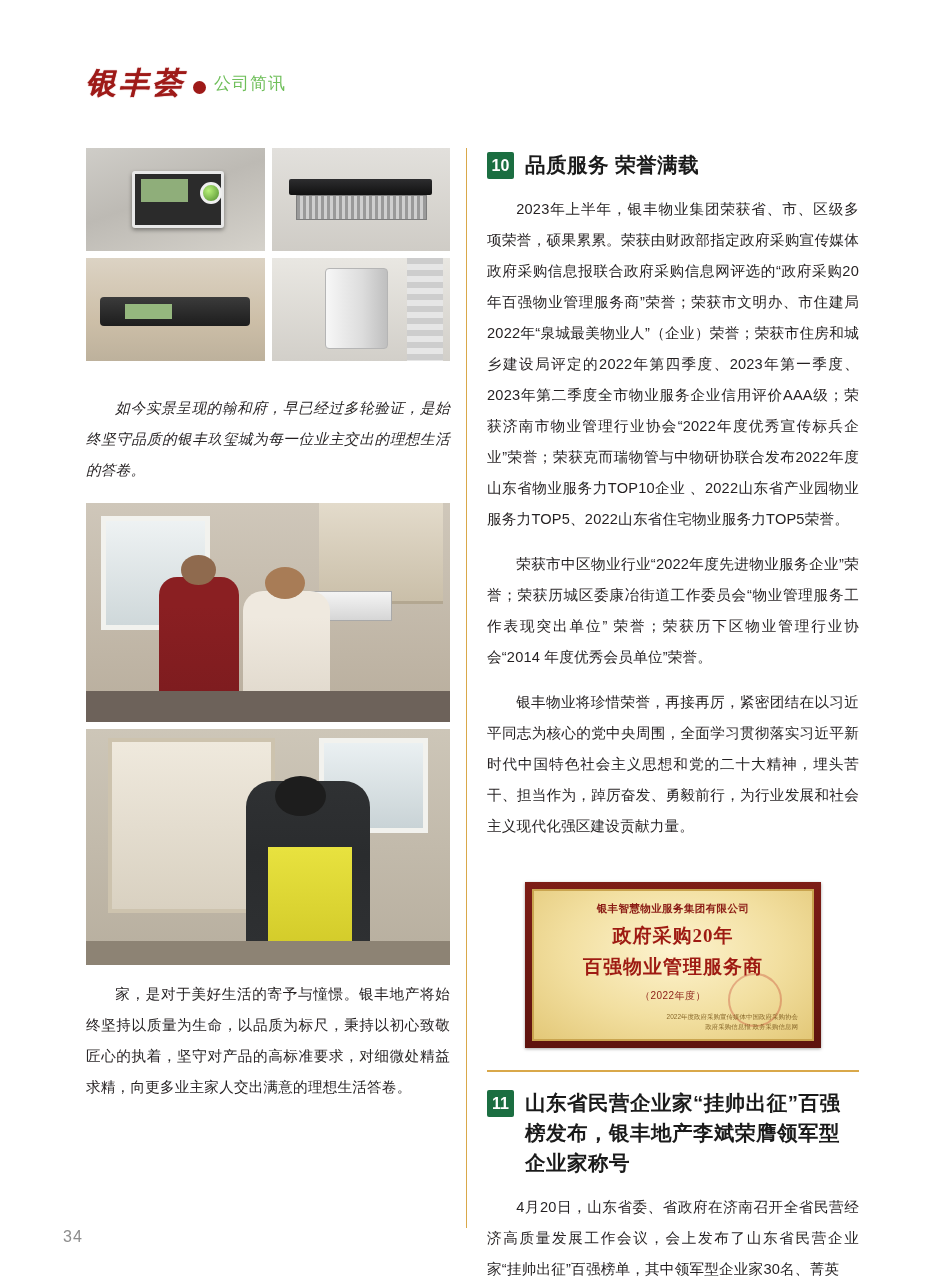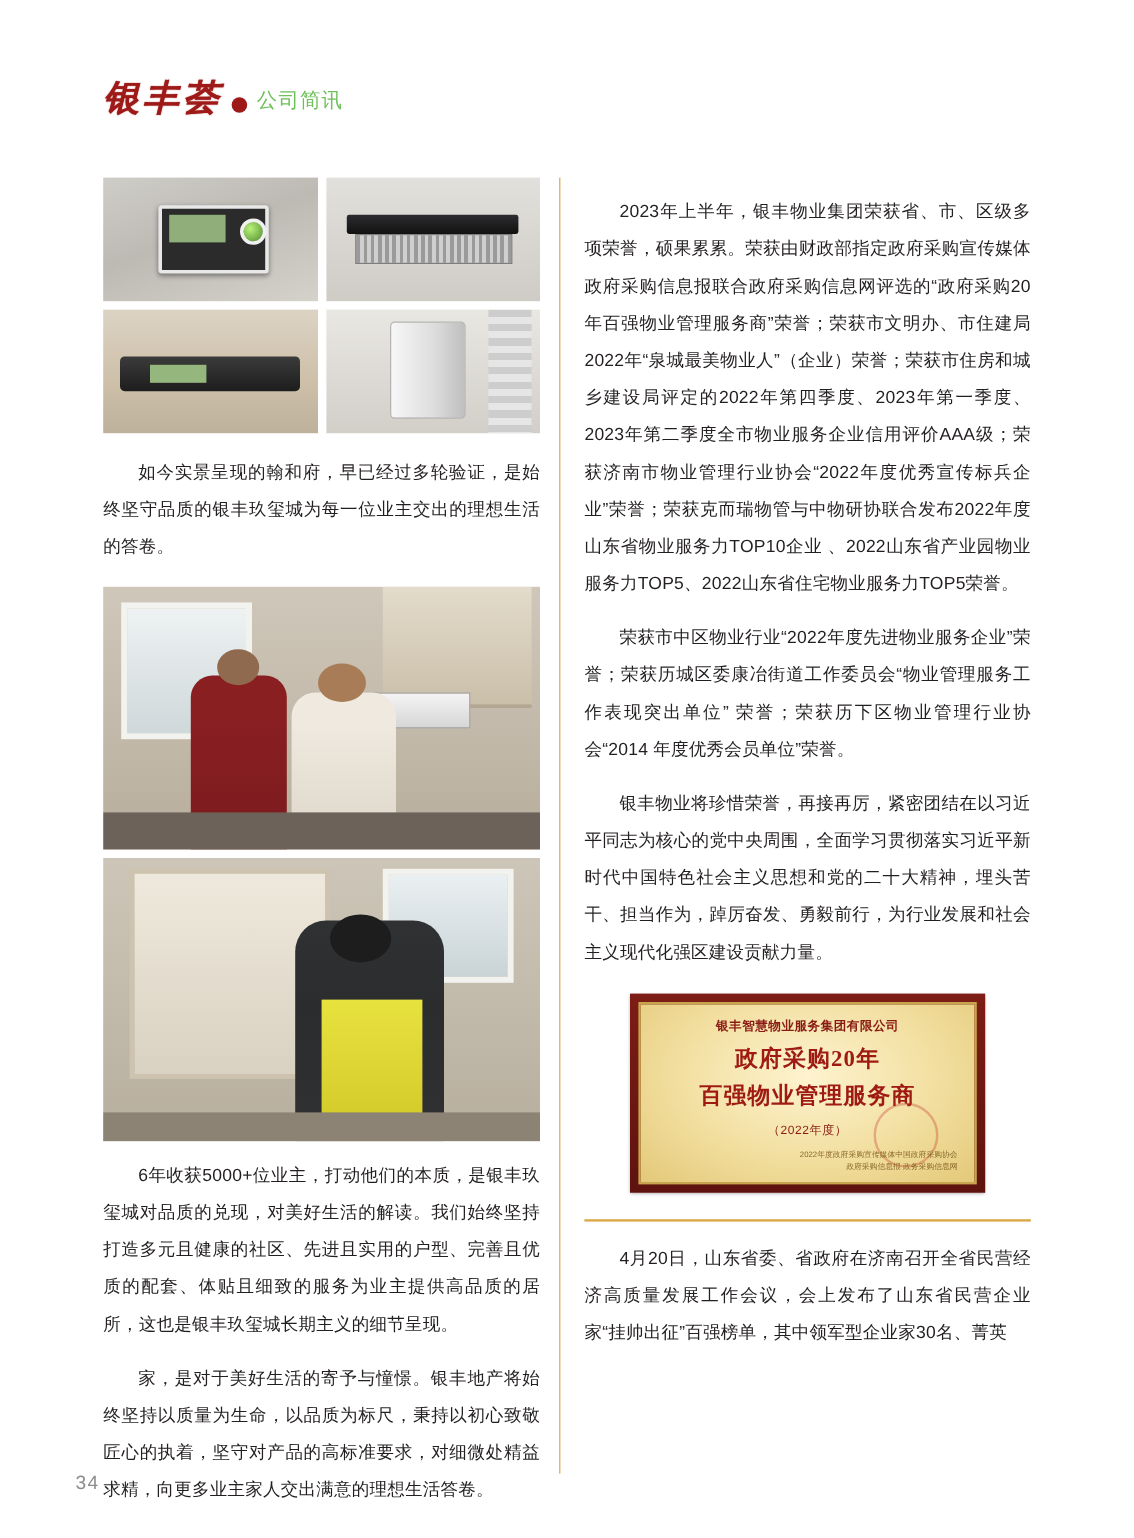--- a/index.html
+++ b/index.html
@@ -216,21 +216,21 @@
   
   p.body {
     font-size: 14.6px;
     line-height: 31px;
     color: #231f20;
     text-align: justify;
     text-indent: 2em;
     letter-spacing: .2px;
     margin-top: 14px;
   }
-  .col-left p.body:first-of-type { margin-top: 18px; }
+  .col-left p.body:first-of-type { margin-top: 32px; font-style: italic; }
 
   
   .sec-head {
     display: flex; align-items: flex-start; gap: 11px;
     margin-top: 2px;
   }
   .sec-num {
     width: 27px; height: 27px;
     flex: 0 0 27px;
     background: #1b6e41;
@@ -257,20 +257,21 @@
   
   .plaque-wrap {
     margin-top: 18px;
     display: flex; justify-content: center;
   }
   .plaque {
     width: 296px; height: 166px;
     background: linear-gradient(180deg,#7d1d16,#5e130e);
     padding: 7px;
     box-shadow: 0 1px 3px rgba(0,0,0,.35);
+    margin-top: 22px;
   }
   .plaque-inner {
     width: 100%; height: 100%;
     background: radial-gradient(ellipse at 50% 40%, #fdf3cf 0%, #f2dfa0 55%, #e3c878 100%);
     border: 2px solid #c9a44f;
     position: relative;
     display: flex; flex-direction: column; align-items: center;
     padding-top: 11px;
   }
   .pl-org {
@@ -347,26 +348,29 @@
 
     <div class="ph ph6">
       <span class="cab"></span>
       <span class="win"></span>
       <span class="worker"></span>
       <span class="vest"></span>
       <span class="head"></span>
       <span class="counter"></span>
     </div>
 
-    <p class="body">6年收获5000+位业主，打动他们的本质，是银丰玖玺城对品质的兑现，对美好生活的解读。我们始终坚持打造多元且健康的社区、先进且实用的户型、完善且优质的配套、体贴且细致的服务为业主提供高品质的居所，这也是银丰玖玺城长期主义的细节呈现。</p>
     <p class="body">家，是对于美好生活的寄予与憧憬。银丰地产将始终坚持以质量为生命，以品质为标尺，秉持以初心致敬匠心的执着，坚守对产品的高标准要求，对细微处精益求精，向更多业主家人交出满意的理想生活答卷。</p>
   </div>
 
   <div class="col-right">
 
+    <div class="sec-head">
+      <span class="sec-num">10</span>
+      <span class="sec-title">品质服务 荣誉满载</span>
+    </div>
 
     <p class="body">2023年上半年，银丰物业集团荣获省、市、区级多项荣誉，硕果累累。荣获由财政部指定政府采购宣传媒体政府采购信息报联合政府采购信息网评选的“政府采购20年百强物业管理服务商”荣誉；荣获市文明办、市住建局2022年“泉城最美物业人”（企业）荣誉；荣获市住房和城乡建设局评定的2022年第四季度、2023年第一季度、2023年第二季度全市物业服务企业信用评价AAA级；荣获济南市物业管理行业协会“2022年度优秀宣传标兵企业”荣誉；荣获克而瑞物管与中物研协联合发布2022年度山东省物业服务力TOP10企业 、2022山东省产业园物业服务力TOP5、2022山东省住宅物业服务力TOP5荣誉。</p>
     <p class="body">荣获市中区物业行业“2022年度先进物业服务企业”荣誉；荣获历城区委康冶街道工作委员会“物业管理服务工作表现突出单位” 荣誉；荣获历下区物业管理行业协会“2014 年度优秀会员单位”荣誉。</p>
     <p class="body">银丰物业将珍惜荣誉，再接再厉，紧密团结在以习近平同志为核心的党中央周围，全面学习贯彻落实习近平新时代中国特色社会主义思想和党的二十大精神，埋头苦干、担当作为，踔厉奋发、勇毅前行，为行业发展和社会主义现代化强区建设贡献力量。</p>
 
     <div class="plaque-wrap">
       <div class="plaque">
         <div class="plaque-inner">
           <div class="pl-org">银丰智慧物业服务集团有限公司</div>
           <div class="pl-l1">政府采购20年</div>
@@ -376,18 +380,22 @@
           <div class="pl-foot">
             <div>2022年度政府采购宣传媒体中国政府采购协会</div>
             <div>政府采购信息报  政务采购信息网</div>
           </div>
         </div>
       </div>
     </div>
 
     <div class="sec-rule"></div>
 
+    <div class="sec-head">
+      <span class="sec-num">11</span>
+      <span class="sec-title">山东省民营企业家“挂帅出征”百强榜发布，银丰地产李斌荣膺领军型企业家称号</span>
+    </div>
 
     <p class="body">4月20日，山东省委、省政府在济南召开全省民营经济高质量发展工作会议，会上发布了山东省民营企业家“挂帅出征”百强榜单，其中领军型企业家30名、菁英</p>
   </div>
 
   <div class="folio">34</div>
 </div>
 
 </body></html>

